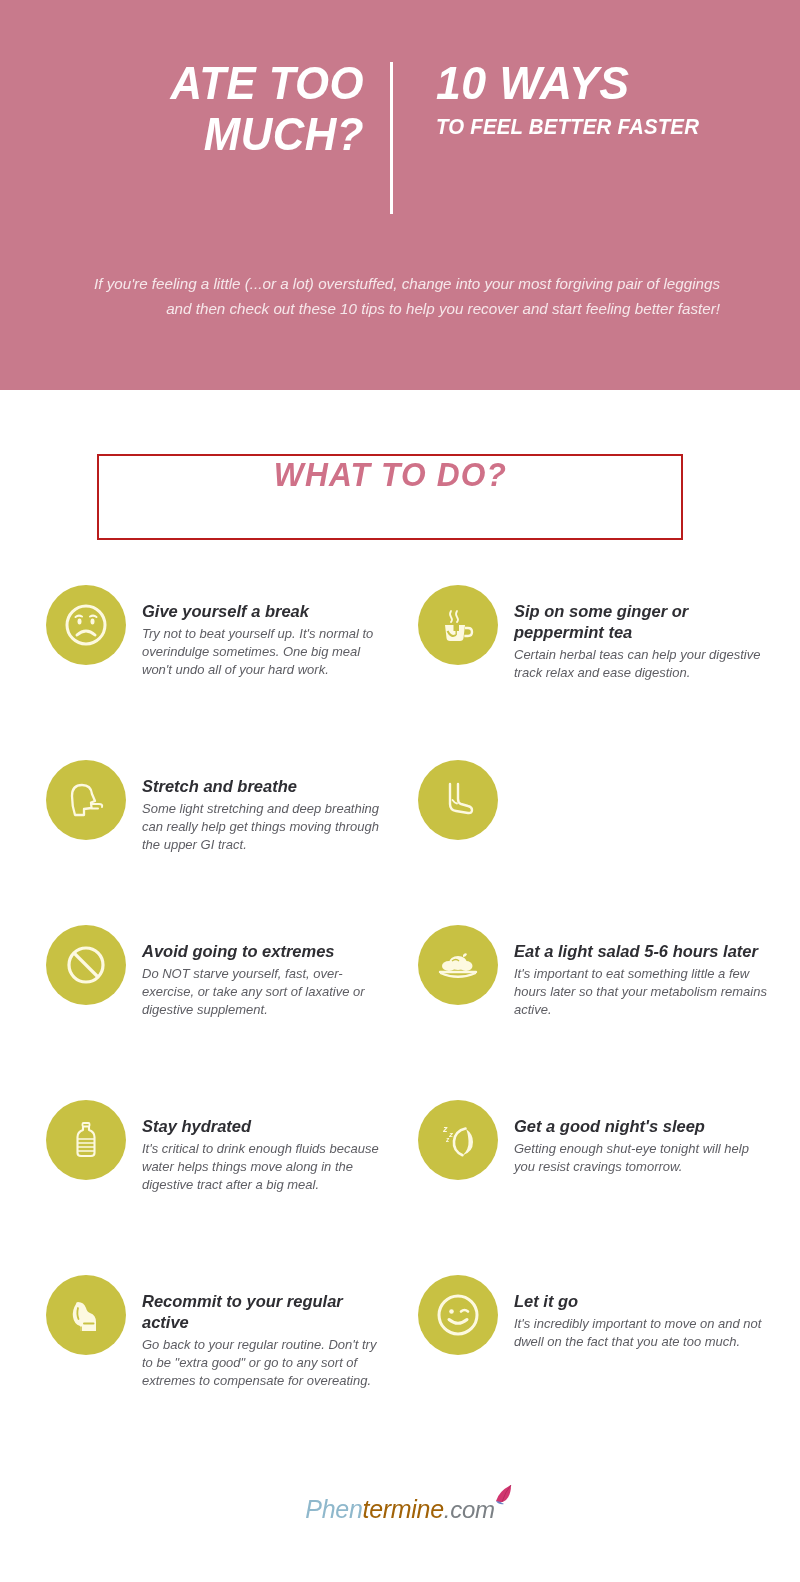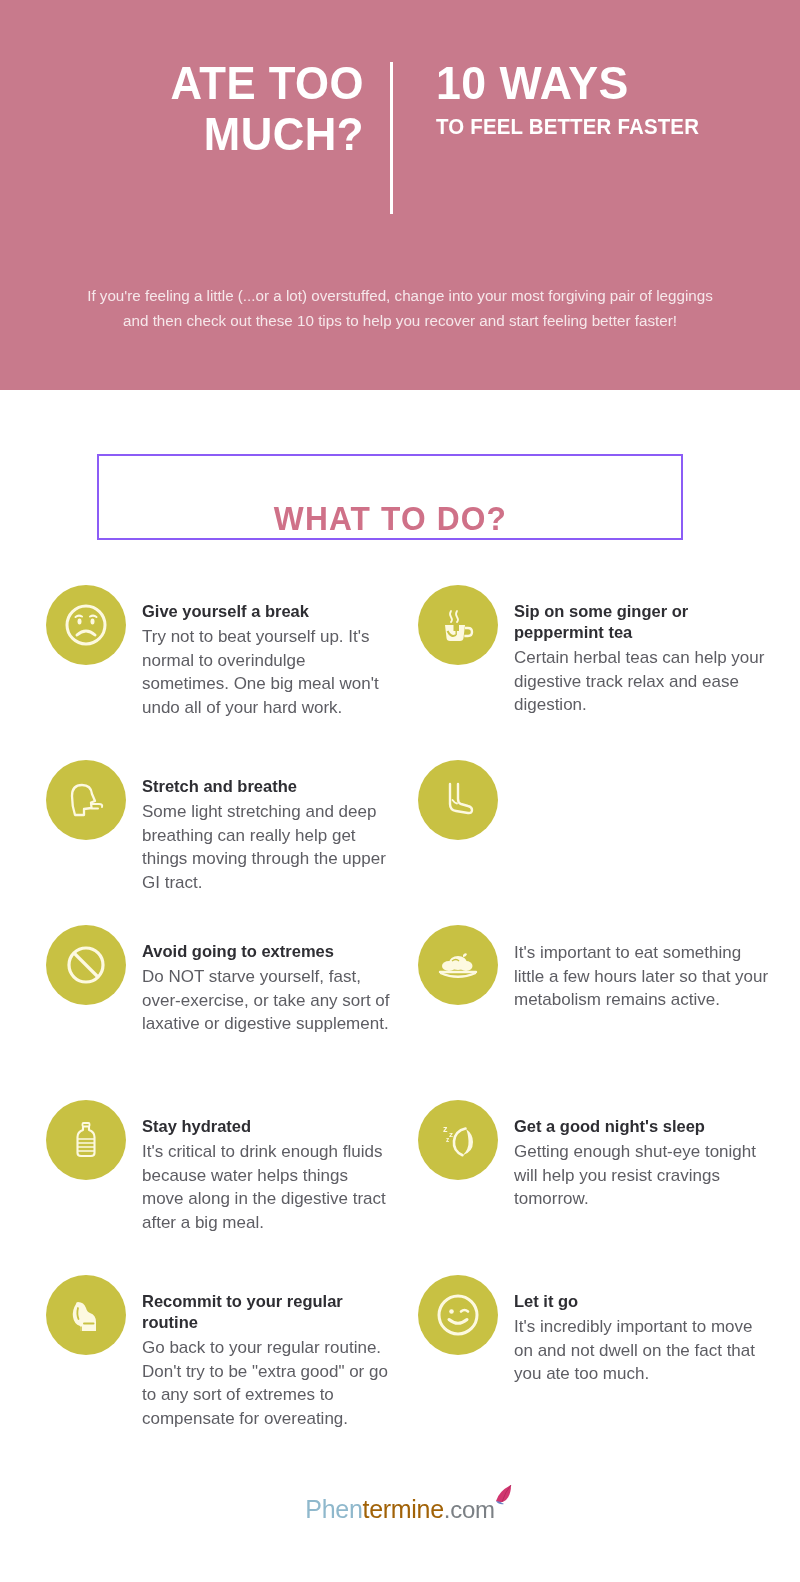--- a/index.html
+++ b/index.html
@@ -11,20 +11,21 @@
     height: 1582px;
     background: #ffffff;
     font-family: "Liberation Sans", sans-serif;
     overflow: hidden;
   }
   .infographic {
     width: 791px;
     height: 1582px;
     position: relative;
     background: #ffffff;
+    font-style: italic;
   }
 
   
   .header {
     background: #c87a8c;
     width: 800px;
     height: 390px;
     box-sizing: border-box;
     padding: 0;
     position: relative;
@@ -80,42 +81,42 @@
     font-family: "Liberation Sans", sans-serif;
     font-weight: bold;
     font-size: 21.5px;
     letter-spacing: 0.2px;
     margin-top: 6px;
     transform: scaleX(0.95);
     transform-origin: left center;
     white-space: nowrap;
   }
   .header-sub {
-    margin: 12px auto;
+    margin: 0 auto;
     width: 640px;
-    text-align: center;
+    text-align: right;
     color: #f6e7ea;
     font-size: 15.2px;
     line-height: 1.62;
     position: absolute;
     left: 80px;
     top: 272px;
   }
 
   
   .what-box {
     position: absolute;
     left: 97px;
     top: 454px;
     width: 586px;
     height: 86px;
-    border: 2px solid #8b5cf6;
+    border: 2px solid #b91c1c;
     box-sizing: border-box;
     display: flex;
-    align-items: flex-end;
+    align-items: flex-start;
     justify-content: center;
     background: #ffffff;
   }
   .what-box-label {
     color: #cf7188;
     font-size: 33px;
     font-weight: bold;
     letter-spacing: 1.2px;
     transform: scaleX(0.96);
   }
@@ -165,21 +166,21 @@
   }
   .tip-title {
     color: #2e2e33;
     font-size: 16.5px;
     font-weight: bold;
     line-height: 1.28;
     margin-bottom: 3px;
   }
   .tip-body {
     color: #5d5d63;
-    font-size: 17px;
+    font-size: 13px;
     line-height: 1.39;
   }
 
   
   .row-h-1 { height: 175px; }
   .row-h-2 { height: 165px; }
   .row-h-3 { height: 175px; }
   .row-h-4 { height: 175px; }
   .row-h-5 { height: 175px; }
 
@@ -312,20 +313,21 @@
             <ellipse cx="26" cy="22" rx="9" ry="7" fill="#fdf9e0"></ellipse>
             <ellipse cx="17" cy="25" rx="7" ry="5" fill="#fdf9e0"></ellipse>
             <ellipse cx="34" cy="25" rx="6.5" ry="5" fill="#fdf9e0"></ellipse>
             <path d="M31 14 Q33 11 35 13 Q34 16 31 16 Z" fill="#fdf9e0"></path>
             <path d="M8 31 Q26 38 44 31 L44 33 Q26 41 8 33 Z" fill="#fdf9e0"></path>
             <line x1="8" y1="31" x2="44" y2="31" stroke="#fdf9e0" stroke-width="2.4" stroke-linecap="round"></line>
             <path d="M20 20 Q24 17 27 20" fill="none" stroke="#c8c143" stroke-width="1.4"></path>
           </svg>
         </div>
         <div class="tip-text">
+          <div class="tip-title">Eat a light salad 5-6 hours later</div>
           <div class="tip-body">It's important to eat something little a few hours later so that your metabolism remains active.</div>
         </div>
       </div>
     </div>
 
     <div class="tip-row row-h-4">
       <div class="tip left">
         <div class="tip-icon">
           <svg width="48" height="48" viewBox="0 0 48 48">
             <rect x="20.5" y="7" width="7" height="3.5" rx="1" fill="none" stroke="#fdf9e0" stroke-width="1.8"></rect>
@@ -362,21 +364,21 @@
       <div class="tip left">
         <div class="tip-icon">
           <svg width="48" height="48" viewBox="0 0 48 48">
             <path d="M14 13 Q10 19 11 26 Q12 33 18 35 L18 40 L34 40 L34 31 Q34 24 28 22 Q25 21 24 17 Q22 11 16 11 Q14 11 14 13 Z" fill="#fdf9e0"></path>
             <path d="M16 17 Q14.5 23 16.5 28" fill="none" stroke="#c8c143" stroke-width="1.8" stroke-linecap="round"></path>
             <path d="M22 32.5 L31.5 32.5" fill="none" stroke="#c8c143" stroke-width="2" stroke-linecap="round"></path>
             <path d="M19 35.5 L19 40" fill="none" stroke="#c8c143" stroke-width="1.6"></path>
           </svg>
         </div>
         <div class="tip-text">
-          <div class="tip-title">Recommit to your regular routine</div>
+          <div class="tip-title">Recommit to your regular active</div>
           <div class="tip-body">Go back to your regular routine. Don't try to be "extra good" or go to any sort of extremes to compensate for overeating.</div>
         </div>
       </div>
       <div class="tip right">
         <div class="tip-icon">
           <svg width="48" height="48" viewBox="0 0 48 48">
             <circle cx="24" cy="24" r="19" fill="none" stroke="#fdf9e0" stroke-width="3"></circle>
             <circle cx="17.5" cy="20.5" r="2.3" fill="#fdf9e0"></circle>
             <path d="M27 20.5 Q30.5 17.5 34 20.5" fill="none" stroke="#fdf9e0" stroke-width="2.6" stroke-linecap="round"></path>
             <path d="M15 28.5 Q24 36 33 28.5" fill="none" stroke="#fdf9e0" stroke-width="3" stroke-linecap="round"></path>

